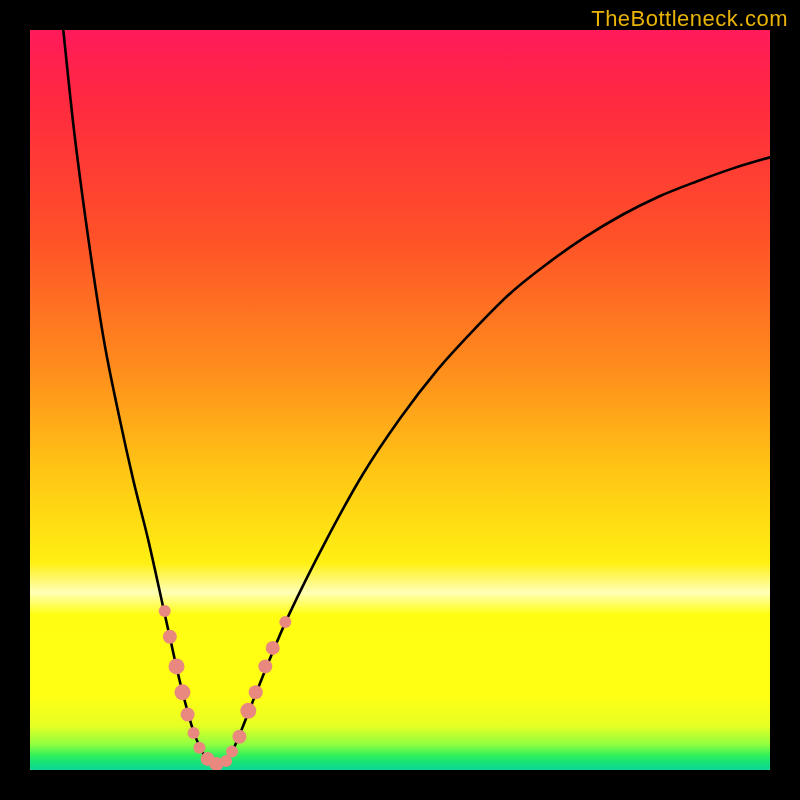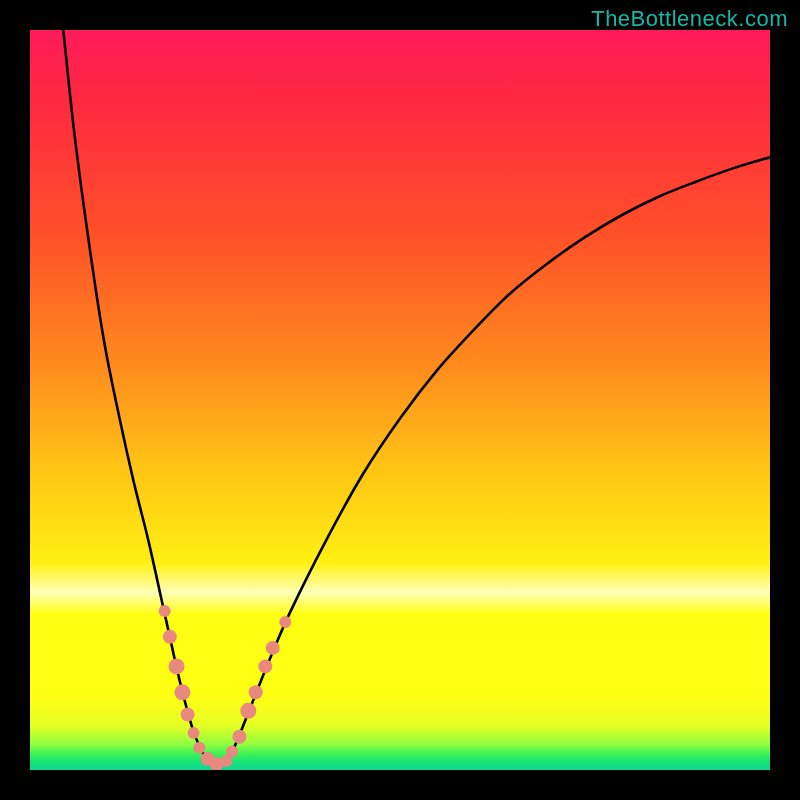--- a/index.html
+++ b/index.html
@@ -14,21 +14,21 @@
   .frame {
     position: relative;
     width: 800px;
     height: 800px;
     background: #000;
   }
   .watermark {
     position: absolute;
     top: 6px;
     right: 12px;
-    color: #14b8a6;
+    color: #eab308;
     font-size: 22px;
     font-weight: 400;
     z-index: 10;
     letter-spacing: 0.5px;
   }
   .plot-area {
     position: absolute;
     left: 30px;
     top: 30px;
     width: 740px;

